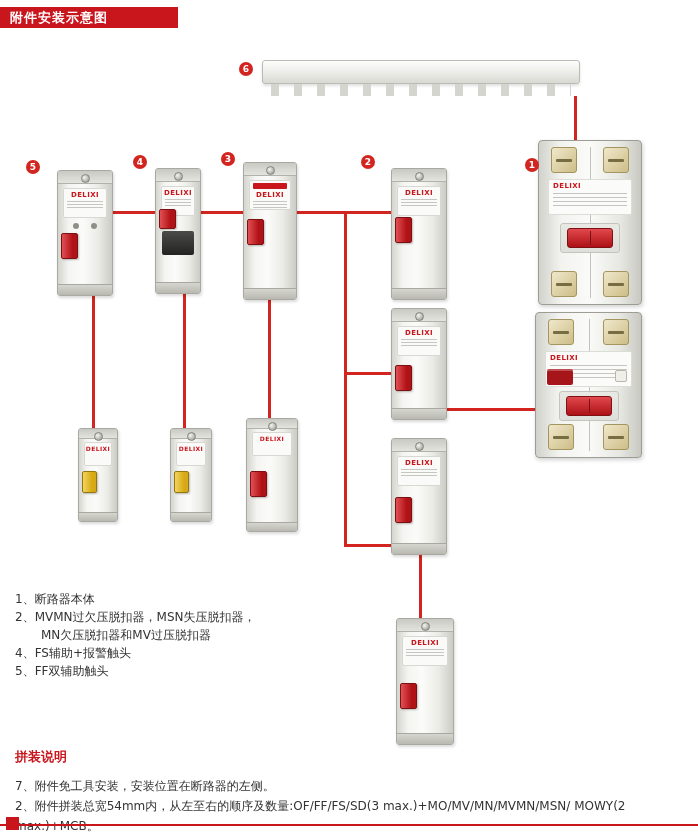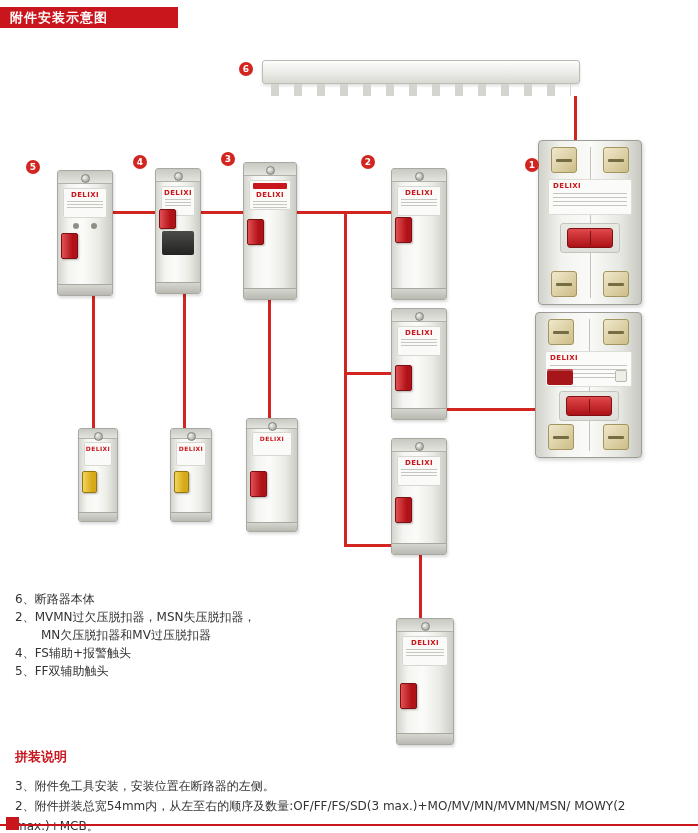--- a/index.html
+++ b/index.html
@@ -233,30 +233,30 @@
     <div class="badge" style="left:239px;top:62px">6</div>
     <div class="badge" style="left:26px;top:160px">5</div>
     <div class="badge" style="left:133px;top:155px">4</div>
     <div class="badge" style="left:221px;top:152px">3</div>
     <div class="badge" style="left:361px;top:155px">2</div>
     <div class="badge" style="left:525px;top:158px">1</div>
 
   </div>
 
   <div class="legend">
-    <div class="legend-line">6、断路器本体</div>
+    <div class="legend-line">1、断路器本体</div>
     <div class="legend-line">2、MVMN过欠压脱扣器，MSN失压脱扣器，</div>
     <div class="legend-line indent">MN欠压脱扣器和MV过压脱扣器</div>
     <div class="legend-line">4、FS辅助+报警触头</div>
     <div class="legend-line">5、FF双辅助触头</div>
   </div>
 
   <div class="assembly">
     <div class="assembly-title">拼装说明</div>
-    <div class="assembly-line">3、附件免工具安装，安装位置在断路器的左侧。</div>
+    <div class="assembly-line">7、附件免工具安装，安装位置在断路器的左侧。</div>
     <div class="assembly-line">2、附件拼装总宽54mm内，从左至右的顺序及数量:OF/FF/FS/SD(3 max.)+MO/MV/MN/MVMN/MSN/ MOWY(2 max.)+MCB。</div>
     <div class="assembly-line">3、附件通用于DZ47v,DZ47vLE,DZ47vP,DZ47vPLE,DZ47s,DZ47sLE,DZ47P,DZ47PLE</div>
   </div>
 
   <div class="footer-line"></div>
   <div class="footer-sq"></div>
 
 </div>
 
 </body></html>

